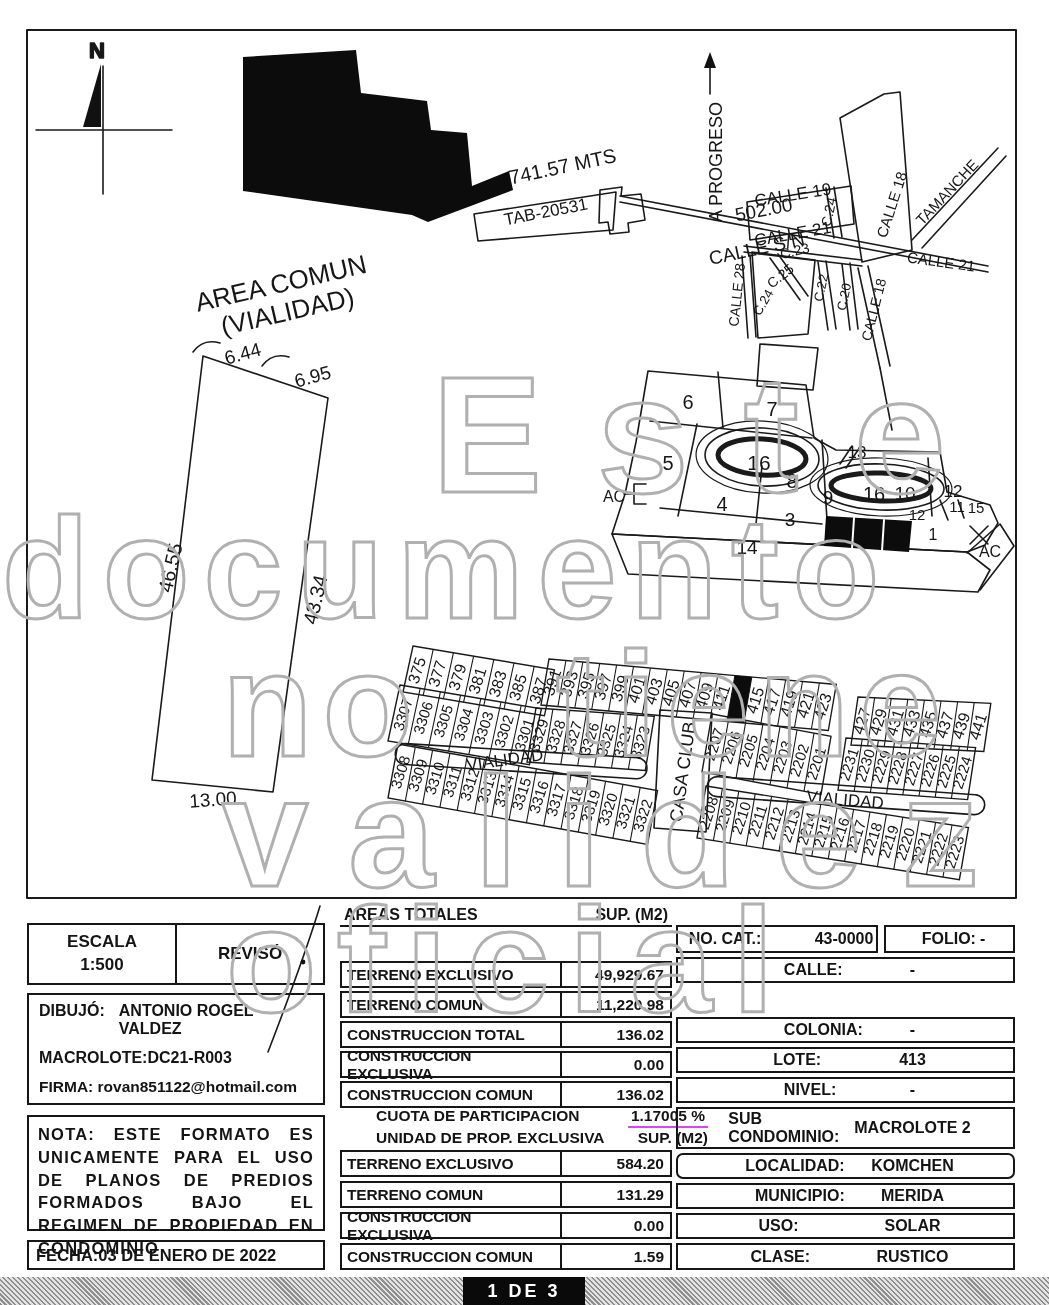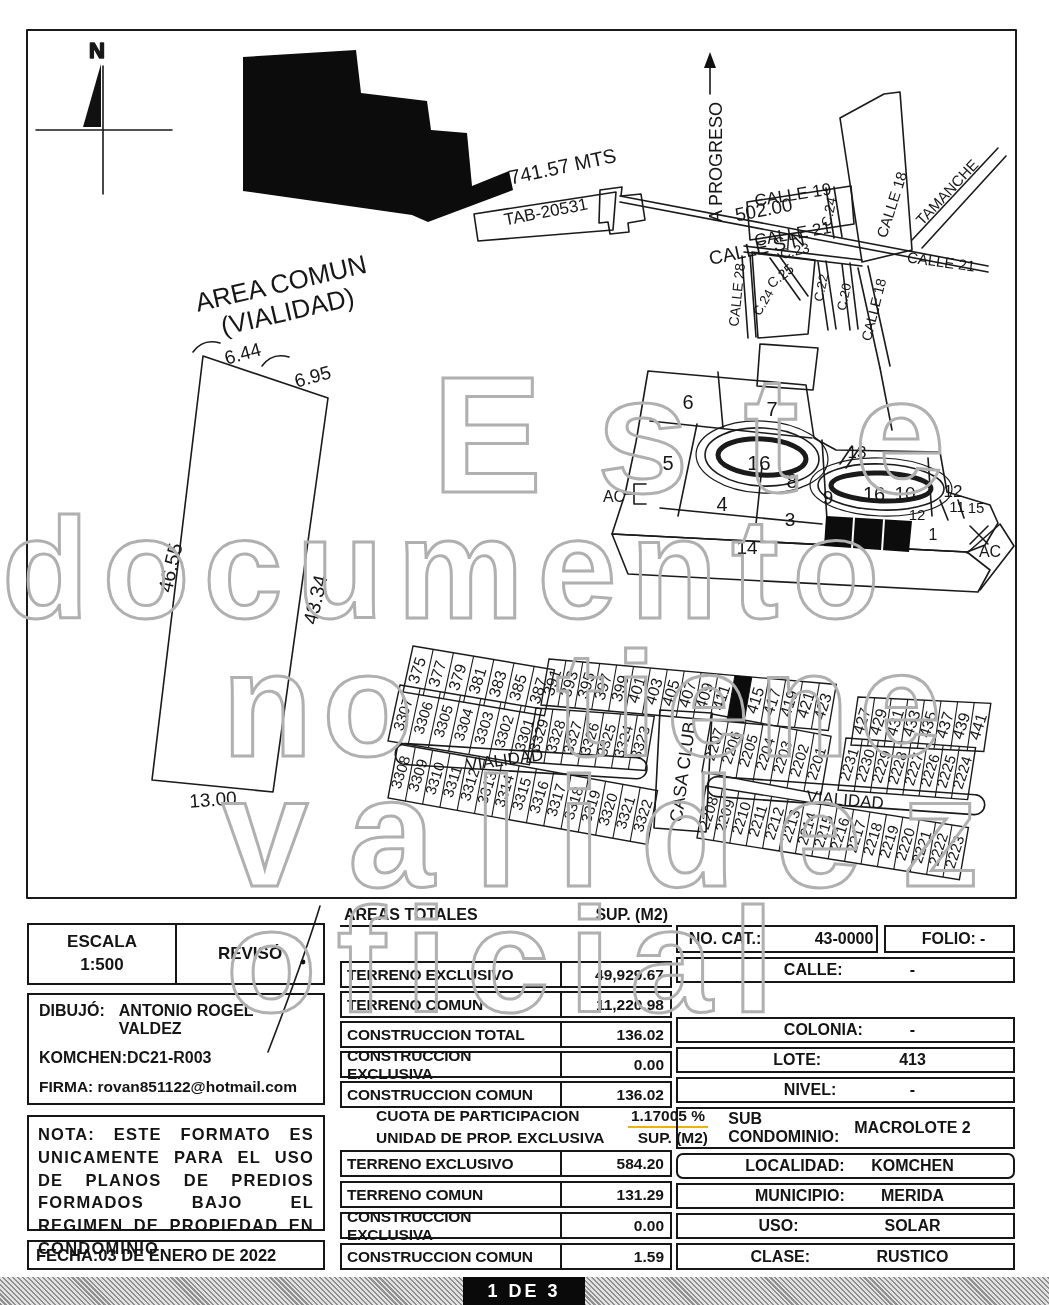--- a/index.html
+++ b/index.html
@@ -24,21 +24,21 @@
   .fecha{display:flex;align-items:center;padding-left:7px;font-size:16.5px;font-weight:700;}
   
   .mhead{position:absolute;display:flex;justify-content:space-between;align-items:flex-end;
          border-bottom:2px solid #161616;font-size:16px;font-weight:700;box-sizing:border-box;padding:0 4px 1px 4px;}
   .mrow{display:flex;align-items:stretch;font-size:15.5px;font-weight:700;}
   .mrow .lbl{flex:1;display:flex;align-items:center;padding-left:5px;letter-spacing:-0.2px;}
   .mrow .val{width:102px;border-left:2px solid #161616;display:flex;align-items:center;
              justify-content:flex-end;padding-right:6px;}
   .cuota-head{position:absolute;font-size:15.5px;font-weight:700;line-height:1.3;margin-left:36px;}
   .cuota-line{display:flex;justify-content:space-between;}
-  .pct{border-bottom:2px solid #eab308;padding:0 3px;}
+  .pct{border-bottom:2px solid #d946ef;padding:0 3px;}
   
   .rrow{display:flex;align-items:center;font-size:16px;font-weight:700;justify-content:center;}
   .rlbl{width:116px;padding-left:8px;flex:none;line-height:1.1;white-space:pre-line;}
   .rval{padding-left:10px;}
   
   .bottom-bar{position:absolute;left:0;top:1277px;width:1049px;height:28px;
       background:repeating-linear-gradient(45deg,#8f8f8f 0 1.5px,#e3e3e3 1.5px 3.5px);}
   .page-num{position:absolute;left:463px;top:0;width:122px;height:28px;background:#0a0a0a;color:#fff;
       display:flex;align-items:center;justify-content:center;font-size:18px;font-weight:700;letter-spacing:3px;}
   .wm text{fill:none;stroke:#b0b0b0;stroke-width:3;font-weight:700;}
@@ -419,21 +419,21 @@
         <span>REVISÓ</span>
       </div>
     </div>
   </div>
 
   <div class="box drew" style="left:27px;top:993px;width:298px;height:112px;">
     <div class="drew-row1">
       <span>DIBUJÓ:</span>
       <span class="drew-name">ANTONIO ROGEL VALDEZ</span>
     </div>
-    <div>KOMCHEN:DC21-R003</div>
+    <div>MACROLOTE:DC21-R003</div>
     <div style="font-size:15.5px;">FIRMA: rovan851122@hotmail.com</div>
   </div>
 
   <div class="box nota" style="left:27px;top:1115px;width:298px;height:116px;">
     <span>NOTA: ESTE FORMATO ES UNICAMENTE PARA EL USO DE PLANOS DE PREDIOS FORMADOS BAJO EL REGIMEN DE PROPIEDAD EN CONDOMINIO</span>
   </div>
 
   <div class="box fecha" style="left:27px;top:1240px;width:298px;height:30px;">
     <span>FECHA:03 DE ENERO DE 2022</span>
   </div>

